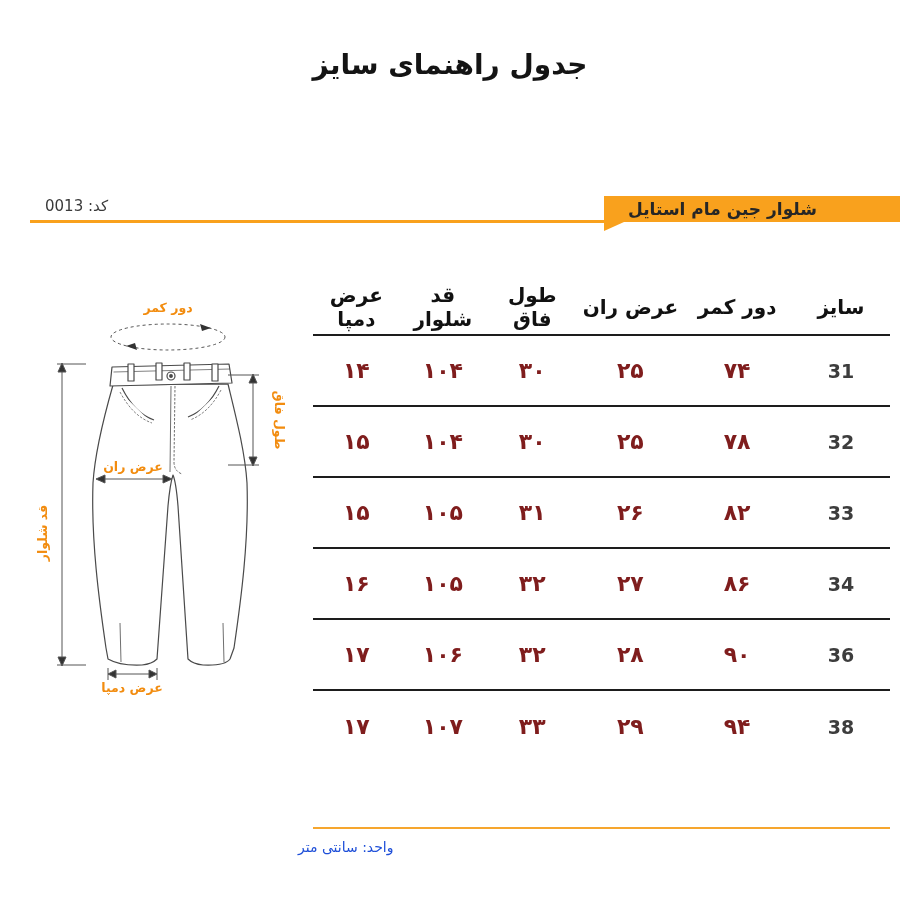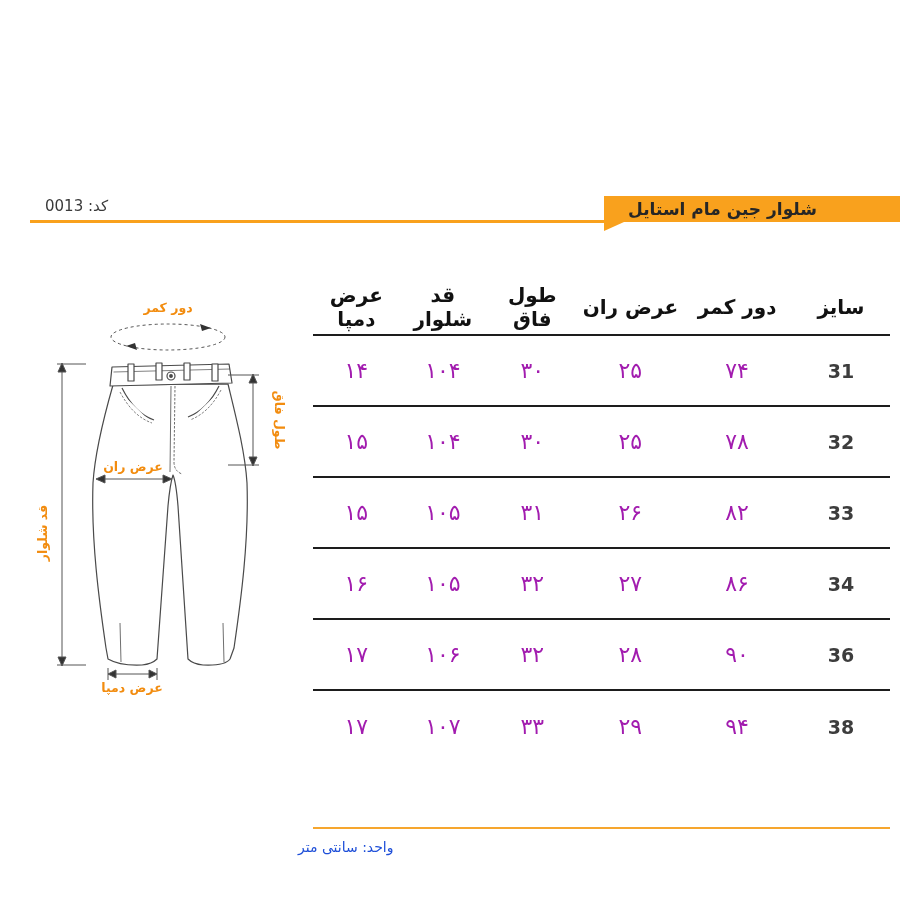--- a/index.html
+++ b/index.html
@@ -41,21 +41,21 @@
     direction:rtl;
   }
   .t-row { display:flex; direction:rtl; align-items:center; }
   .t-row.header { height:56px; border-bottom:2px solid #1d1d1d; }
   .t-row.data { height:71px; border-bottom:2px solid #1d1d1d; }
   .t-row.data.last { border-bottom:none; }
   .t-cell { text-align:center; }
   .c0 { width:17%; } .c1 { width:19%; } .c2 { width:18%; }
   .c3 { width:16%; } .c4 { width:15%; } .c5 { width:15%; }
   .t-row.header .t-cell { font-size:20px; font-weight:700; color:#111; }
-  .t-cell.fa-num { font-size:22px; font-weight:400; color:#a21caf; }
+  .t-cell.fa-num { font-size:22px; font-weight:700; color:#7f1d1d; }
   .t-cell.lat-num { font-size:19px; font-weight:700; color:#3d3d3d; }
   
   .footer-line {
     position:absolute; top:827px; left:313px; width:577px; height:2px;
     background:#F6A62E;
   }
   .footer-note {
     position:absolute; top:839px; right:14px; direction:rtl;
     font-size:14px; color:#2b2b2b;
   }
@@ -69,20 +69,21 @@
   .diagram text {
     font-family:"DejaVu Sans", sans-serif;
     font-size:12.5px; font-weight:700; fill:#F28C0F;
   }
 </style>
 </head>
 <body>
 
 <div class="page">
 
+  <div class="title">جدول راهنمای سایز</div>
 
   <div class="banner">
     <span>شلوار جین مام استایل</span>
     <span class="banner-tail"></span>
   </div>
   <div class="banner-line"></div>
   <div class="code-label">کد: 0013</div>
 
   <div class="size-table">
     <div class="t-row header">

